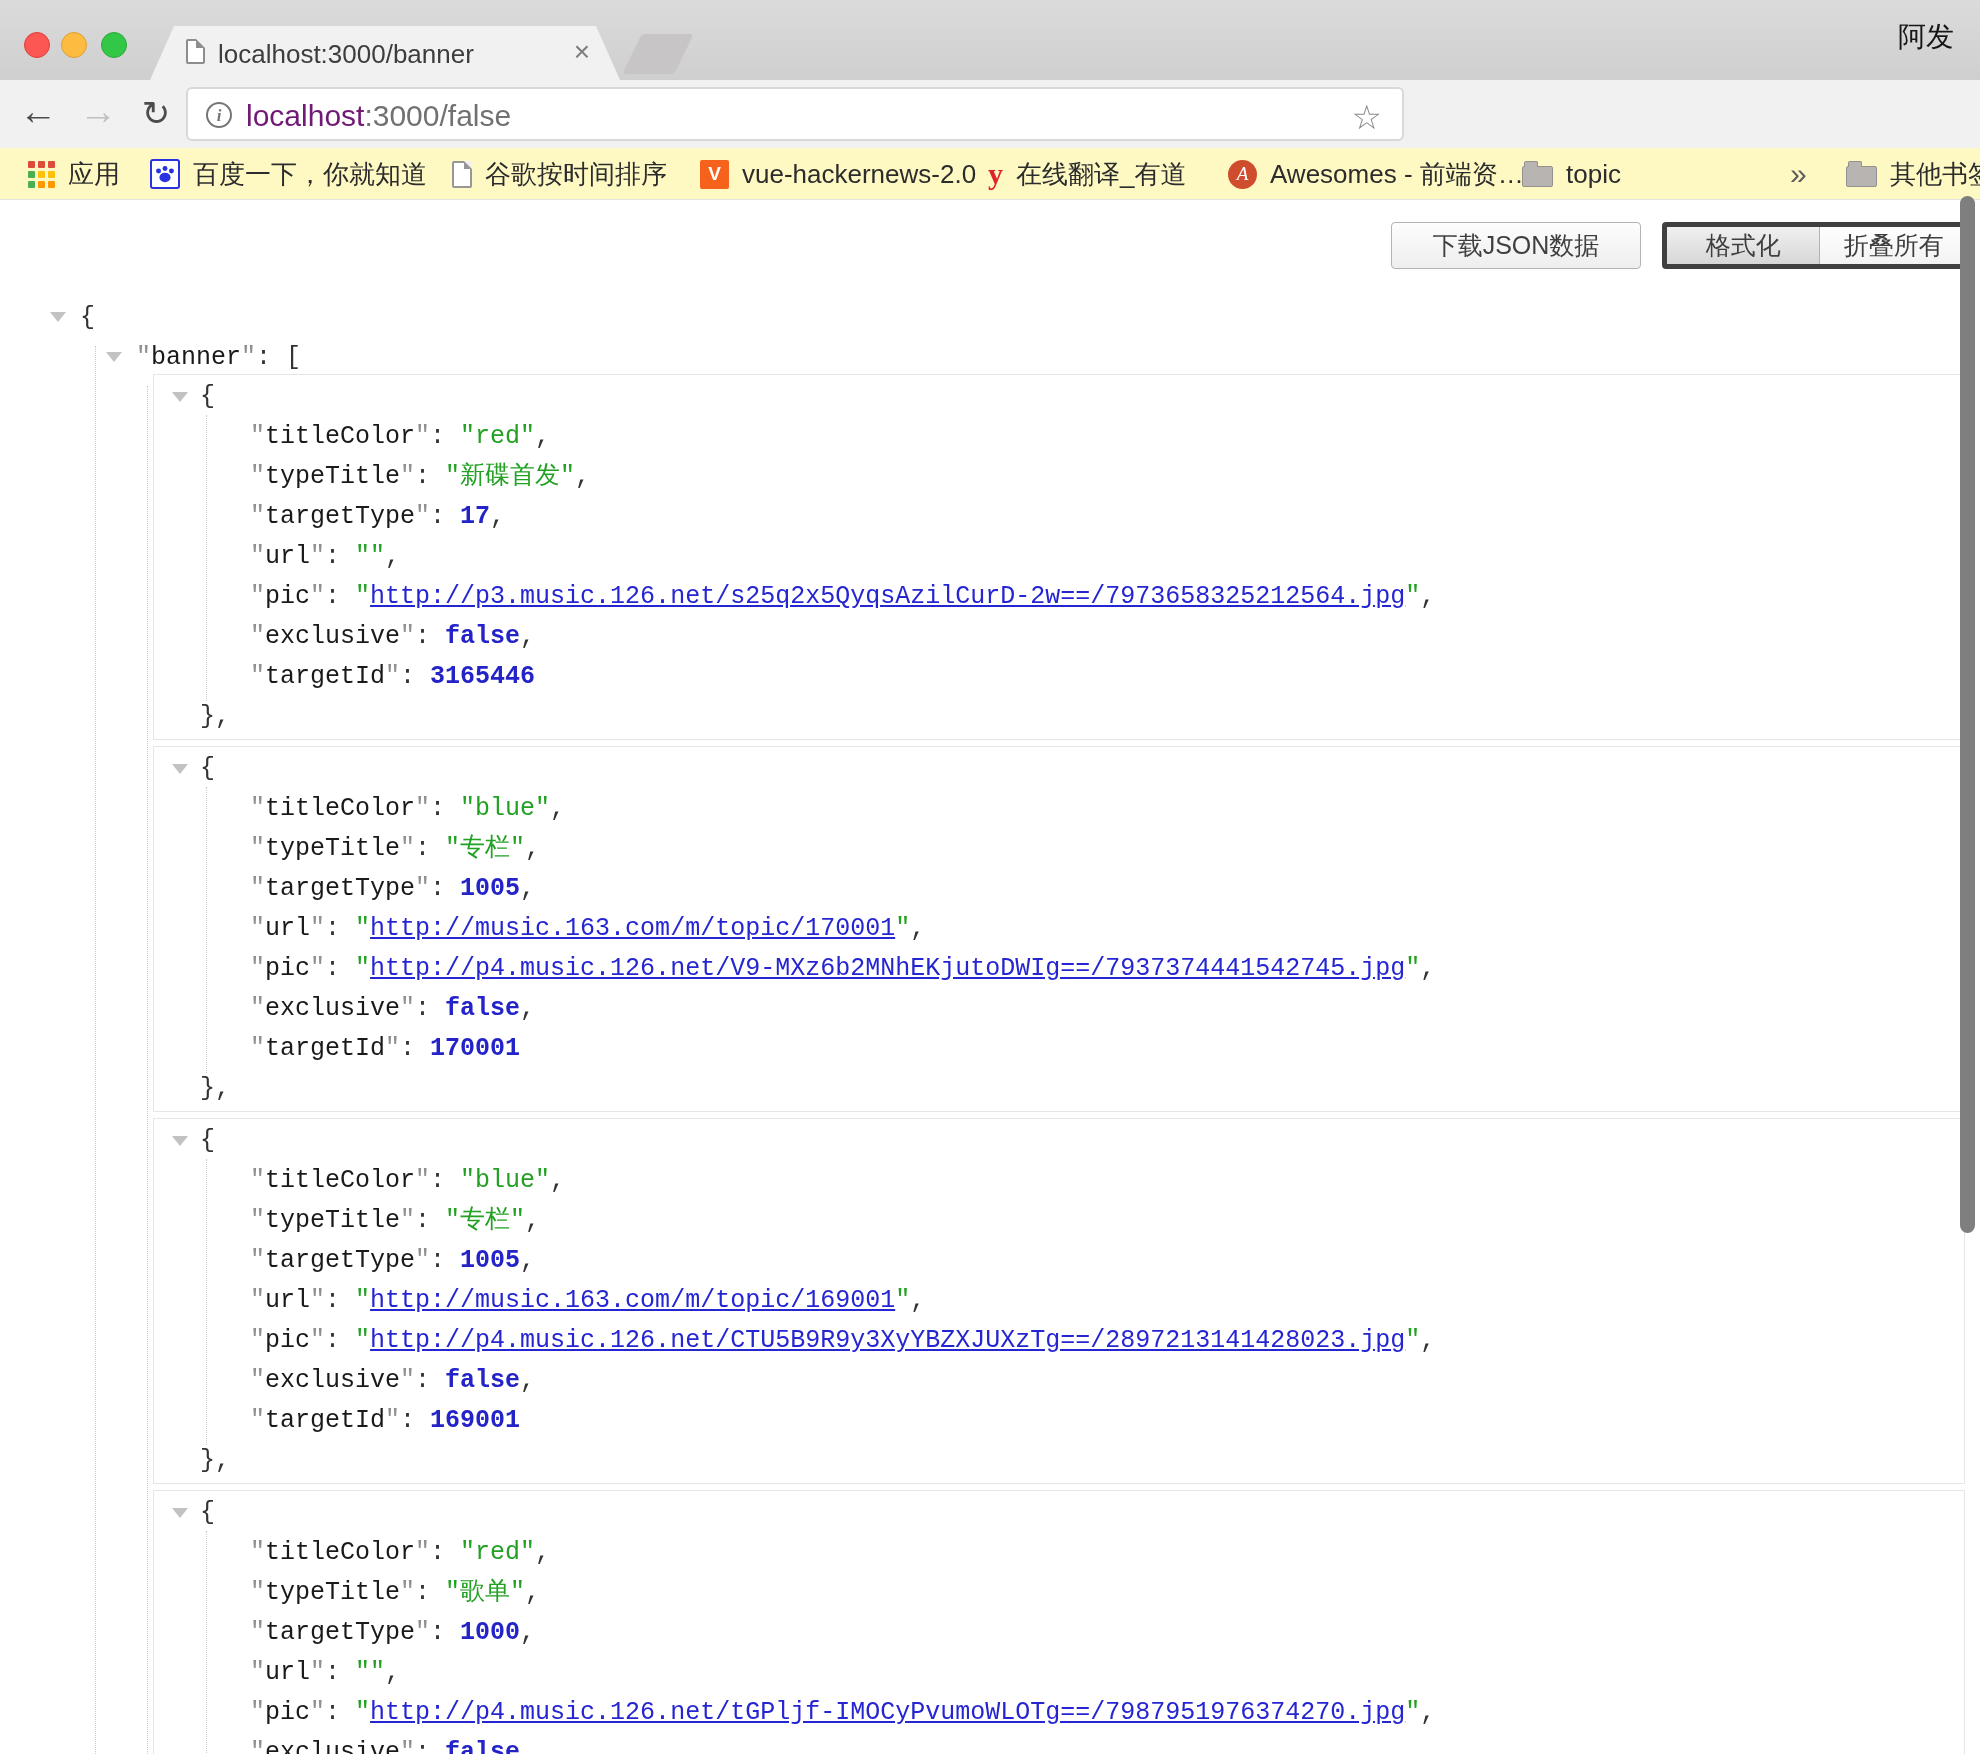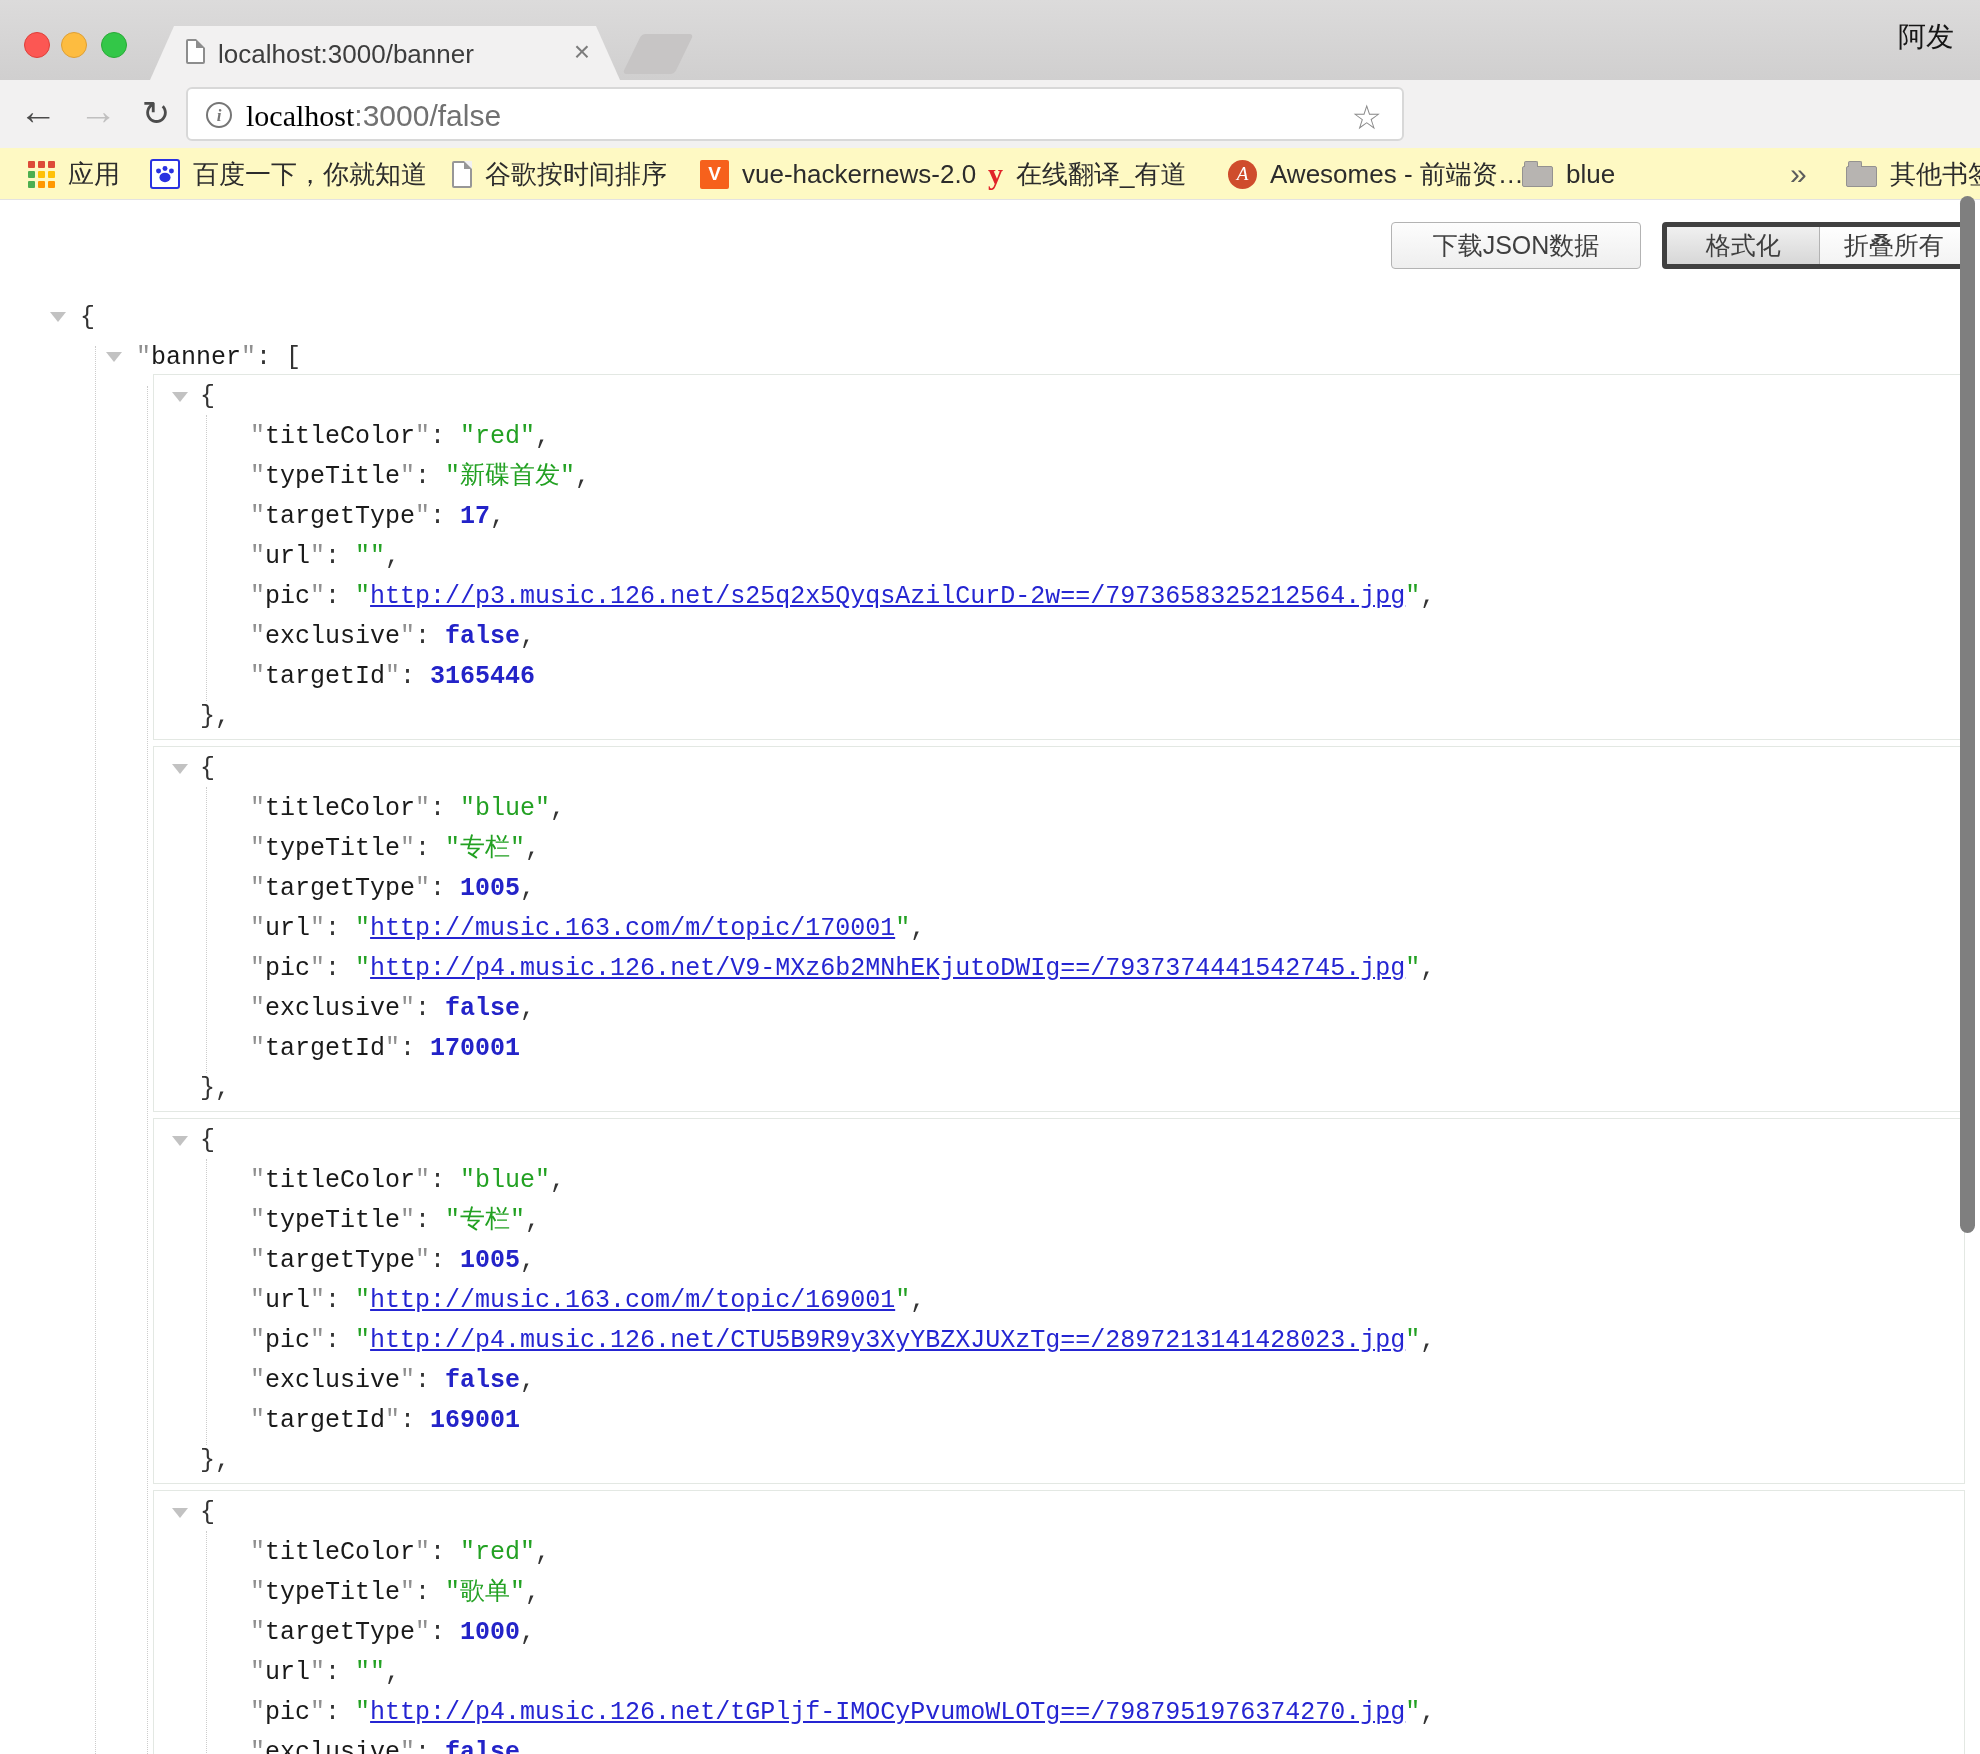--- a/index.html
+++ b/index.html
@@ -33,21 +33,21 @@
   .navbtn { position:absolute; top:10px; font-size:38px; color:#4c4c4c; width:48px; text-align:center; }
   .nav-back { left:14px; }
   .nav-fwd  { left:74px; color:#c1c0c0; }
   .nav-reload { left:132px; font-size:34px; top:13px; }
   .addressbar { position:absolute; left:186px; top:7px; width:1218px; height:54px;
                 background:#fff; border:2px solid #d8d8d8; border-radius:6px; }
   .info-ic { position:absolute; left:18px; top:13px; width:26px; height:26px; border:2px solid #767676;
              border-radius:50%; color:#767676; font-size:17px; font-family:"Liberation Serif",serif;
              text-align:center; line-height:23px; font-style:italic; font-weight:bold; }
   .url { position:absolute; left:58px; top:10px; font-size:30px; white-space:nowrap; }
-  .url .host { color:#000000;font-family:Liberation Serif, serif; }
+  .url .host { color:#701a75; }
   .url .rest { color:#717171; }
   .star { position:absolute; right:20px; top:8px; font-size:34px; color:#8a8a8a; }
 
   .ext { position:absolute; top:95px; width:36px; height:36px; display:flex;
          align-items:center; justify-content:center; }
   .ext-v    { left:1419px; } .ext-v span { font-size:31px; font-weight:bold; color:#a3a3a3; }
   .ext-tr   { left:1477px; }
   .tr-arc { position:absolute; left:2px; top:8px; width:22px; height:22px; border:3px solid #1c1c1c;
             border-radius:50%; border-left-color:transparent; transform:rotate(40deg); }
   .tr-en  { position:absolute; right:0; top:-2px; font-size:16px; font-weight:bold; color:#111; }
@@ -275,21 +275,21 @@
     <div class="bm bm5">
       <span class="yd-ic" style="color: rgb(224, 35, 41);">y</span>
       <span>在线翻译_有道</span>
     </div>
     <div class="bm bm6">
       <span class="aw-ic" style="background: rgb(207, 76, 44);">A</span>
       <span>Awesomes - 前端资…</span>
     </div>
     <div class="bm bm7">
       <span class="folder"></span>
-      <span>blue</span>
+      <span>topic</span>
     </div>
     <div class="bm bm-ovf">»</div>
     <div class="bm bm-other">
       <span class="folder"></span>
       <span>其他书签</span>
     </div>
   </div>
 
   <div class="content">
     <div class="btn btn-download">下载JSON数据</div>

